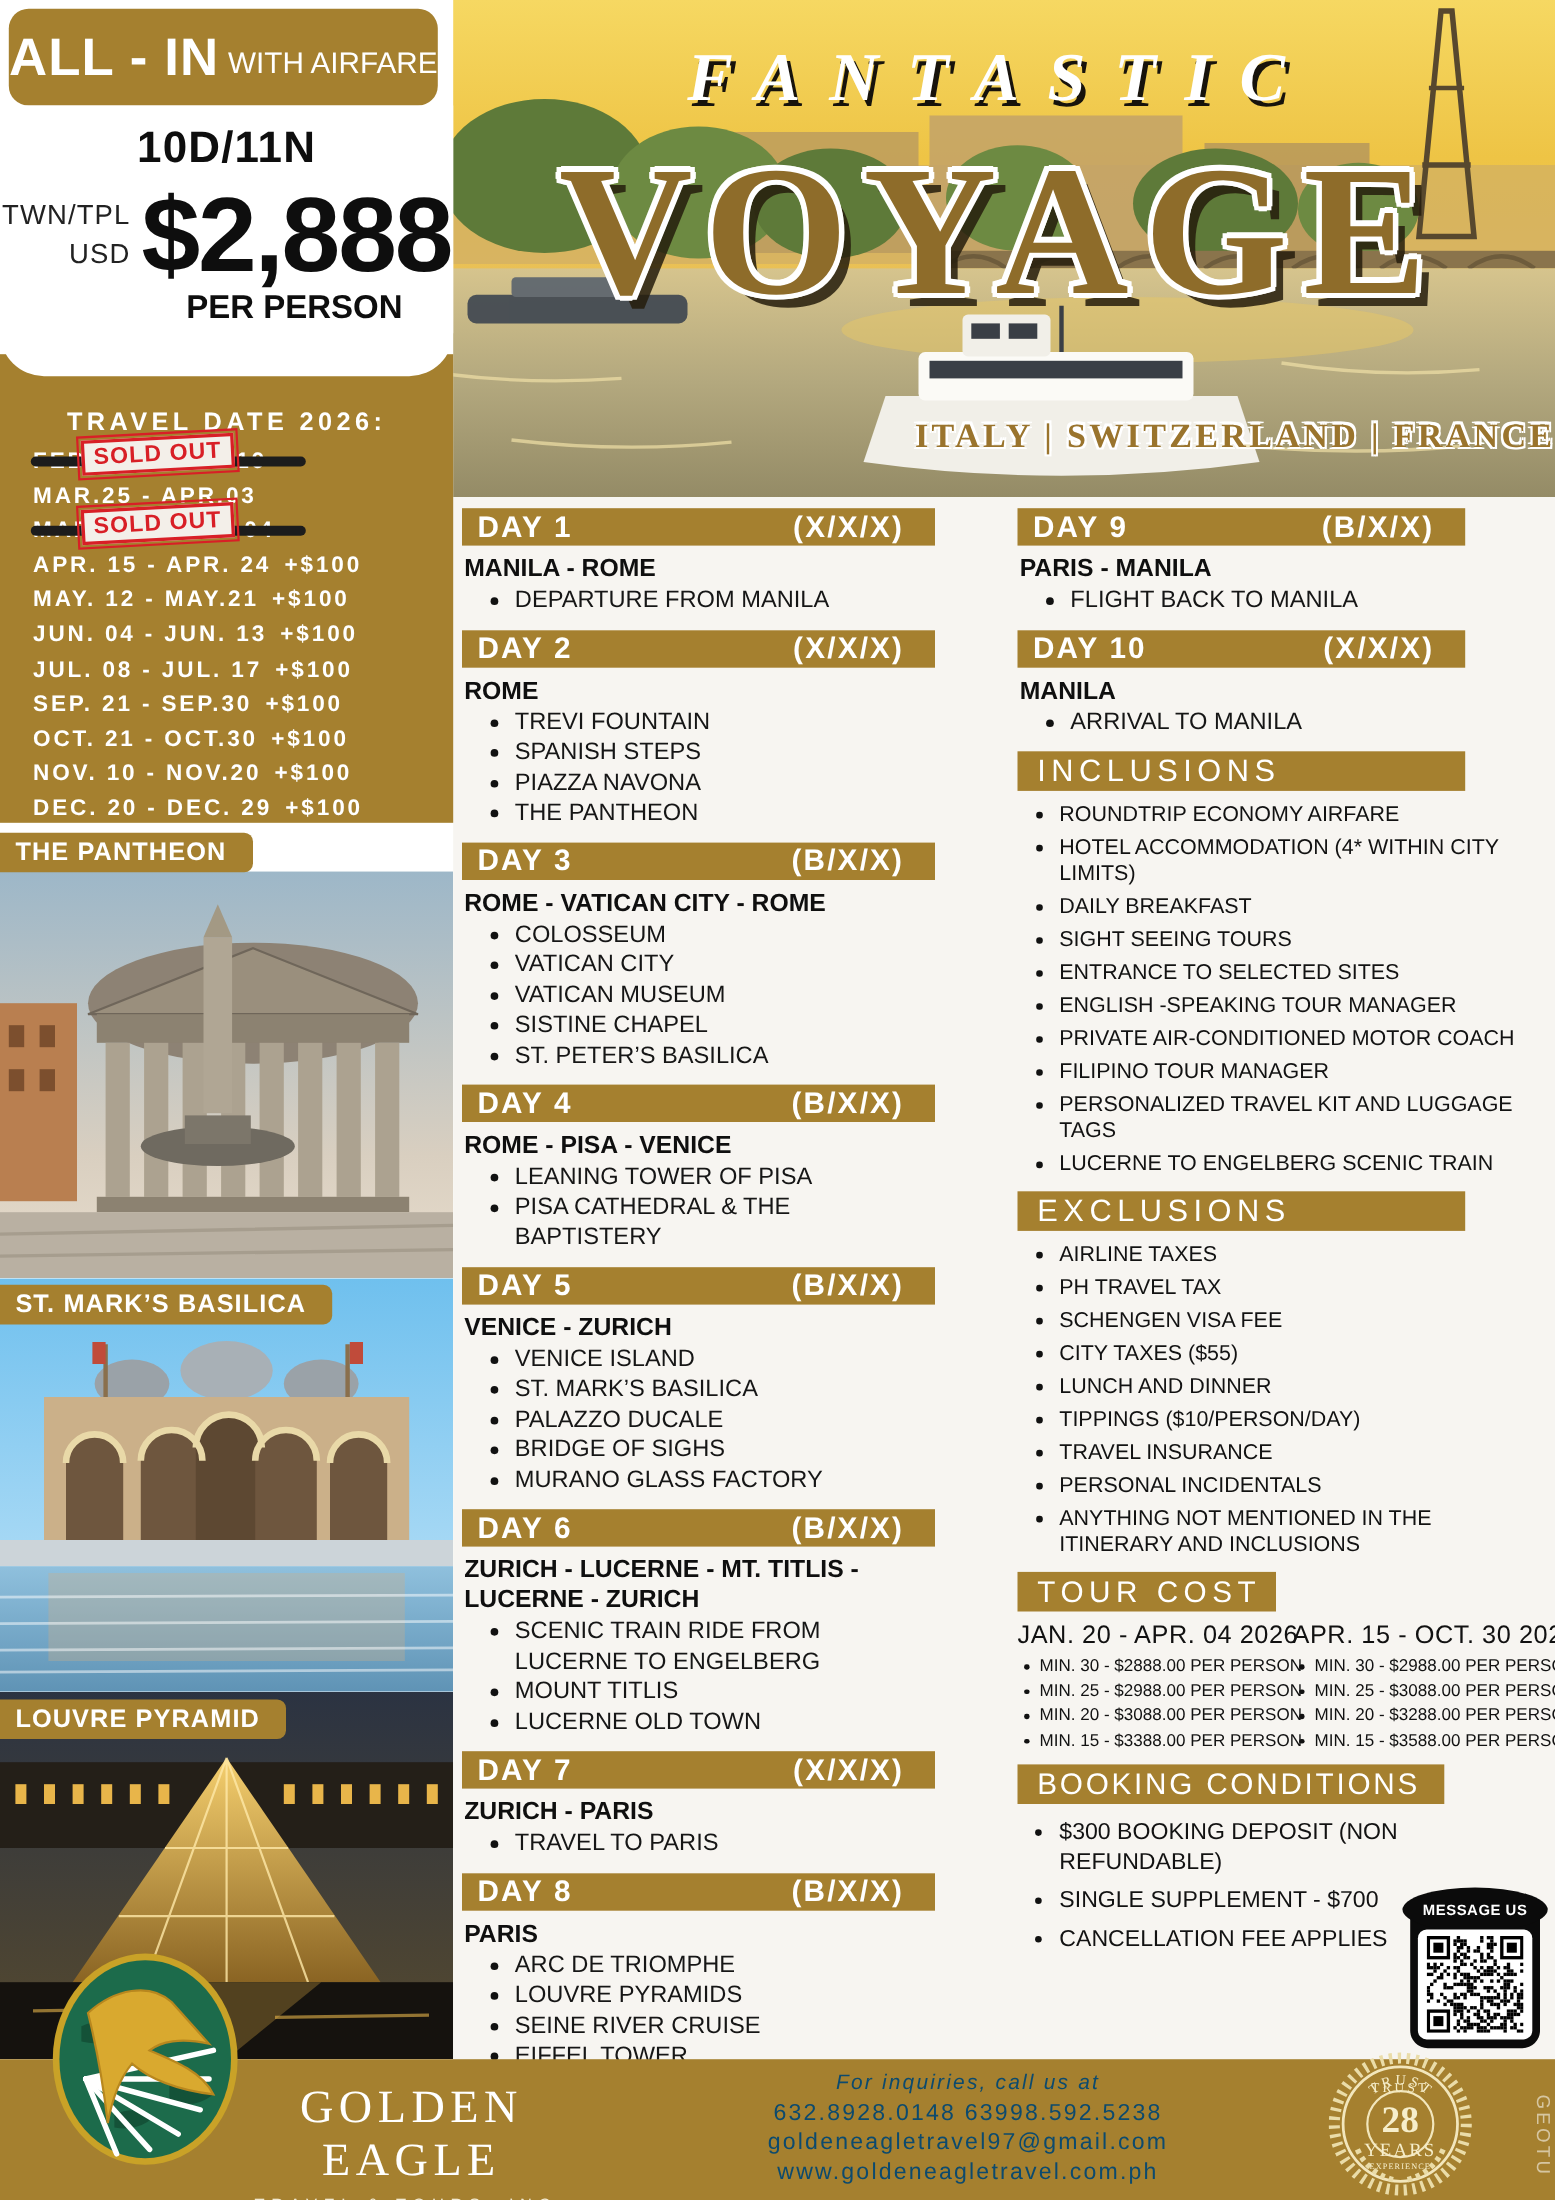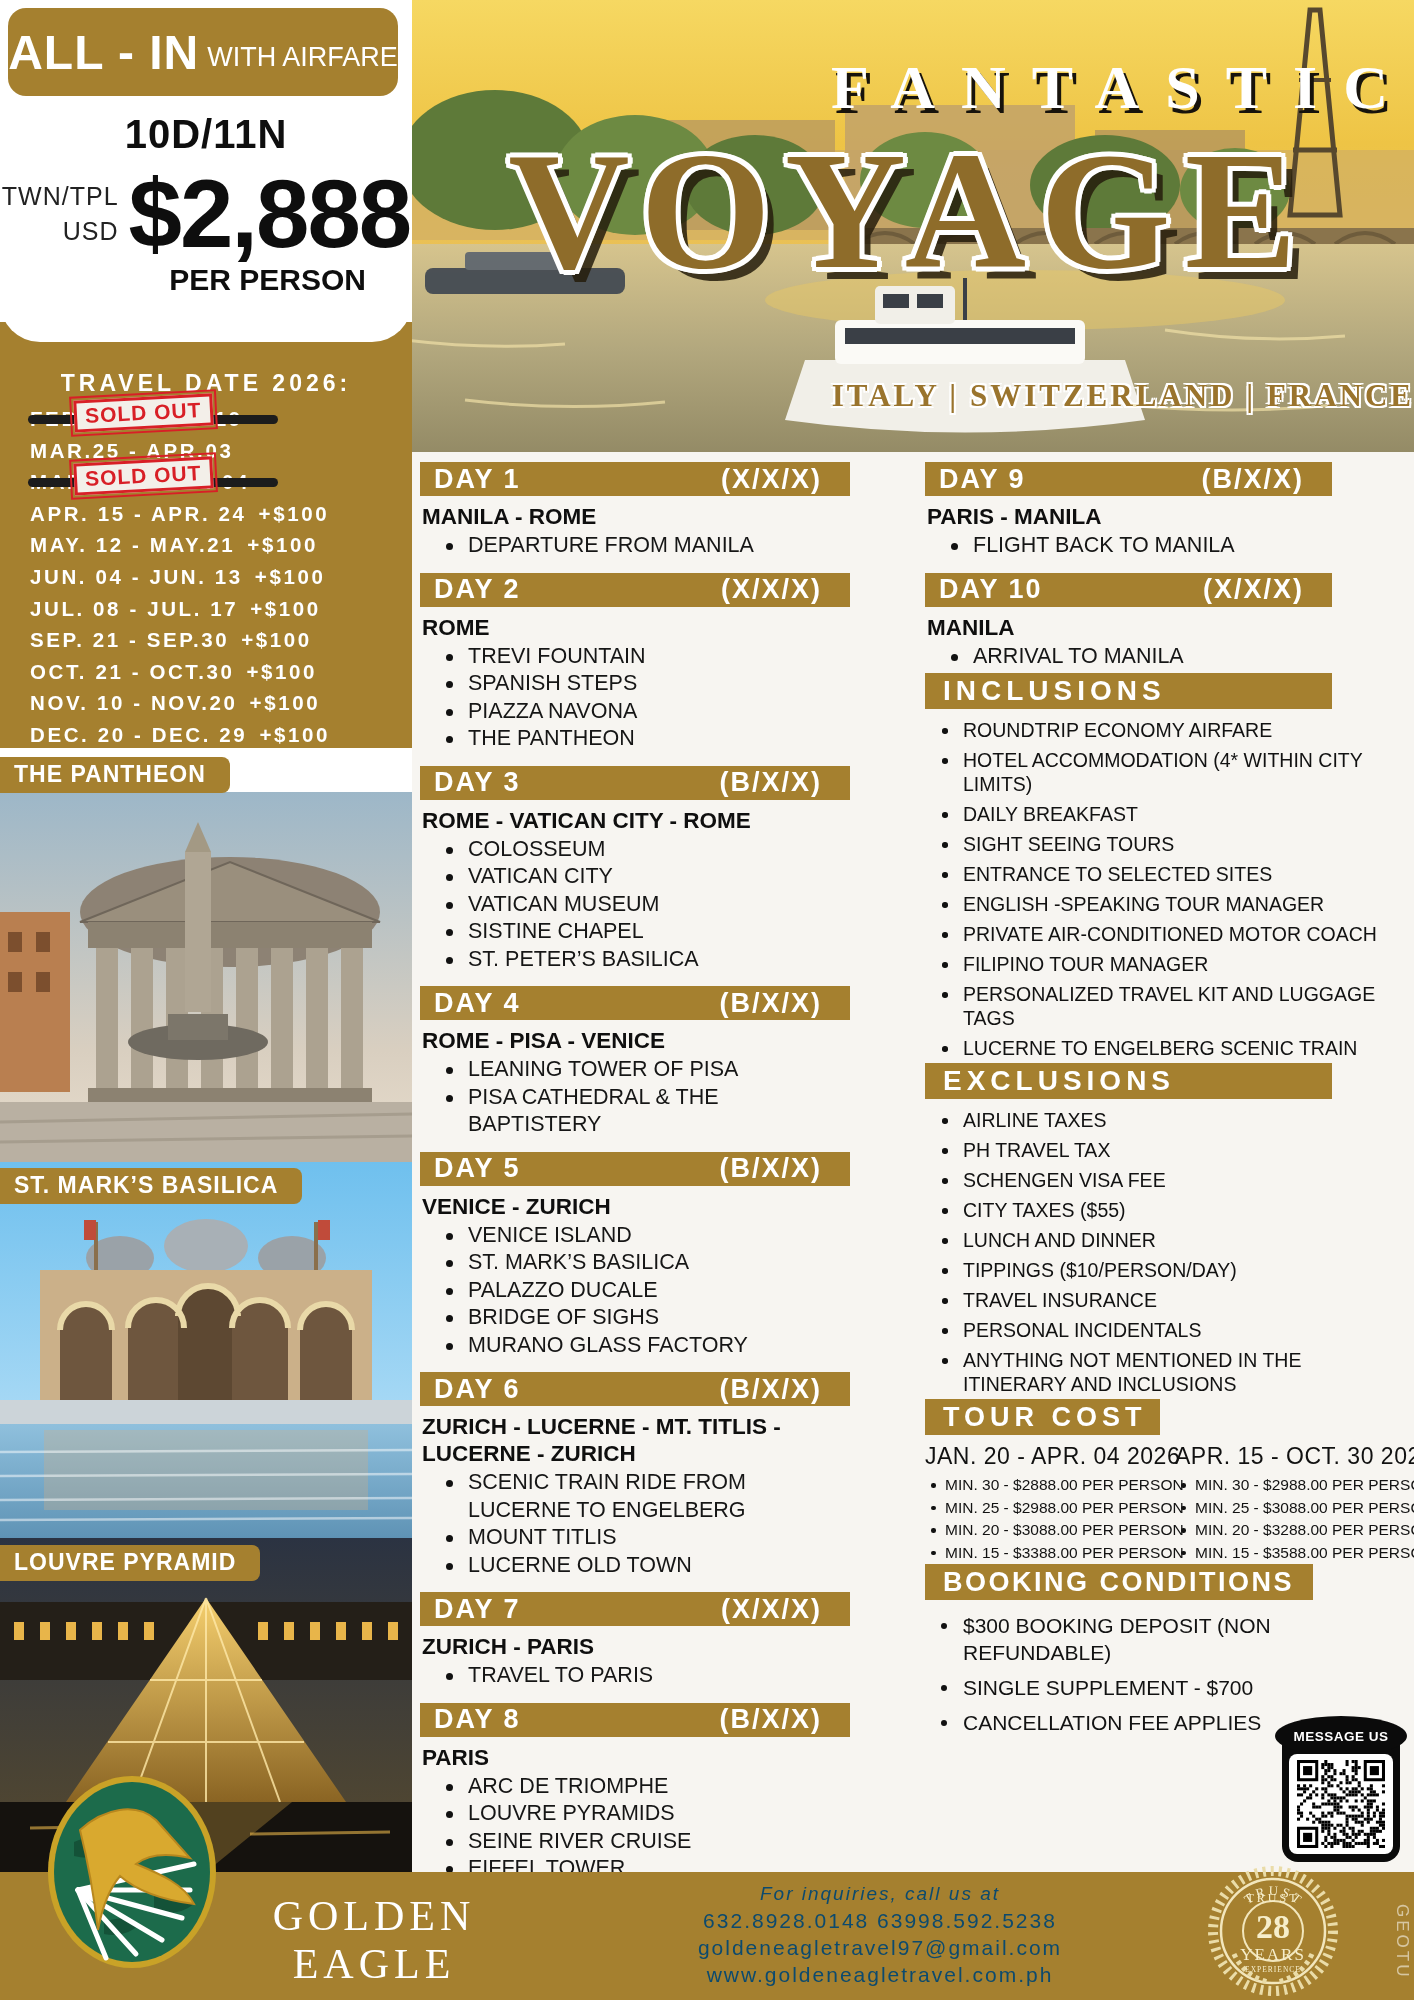--- a/index.html
+++ b/index.html
@@ -3,23 +3,23 @@
 <meta charset="utf-8">
 <style>
   html,body{margin:0;padding:0;background:#e8e6e2;}
   .page{position:relative;width:1414px;height:2000px;background:#ffffff;overflow:hidden;
         font-family:"Liberation Sans",sans-serif;color:#161616;}
   
   .content-bg{position:absolute;left:405px;top:452px;right:0;bottom:128px;background:#f7f5f1;}
   
   .hero{position:absolute;left:405px;top:0;width:1009px;height:452px;overflow:hidden;}
   .hero svg{position:absolute;left:0;top:0;}
-  .hero-t1{position:absolute;left:0;right:0;top:52px;text-align:right;
+  .hero-t1{position:absolute;left:0;right:0;top:36px;text-align:center;
            font-family:"Liberation Serif",serif;font-weight:bold;font-size:62px;letter-spacing:26px;
-           color:#fff;text-shadow:4px 5px 0 #17130c;}
+           color:#fff;text-shadow:4px 5px 0 #17130c;font-style:italic;}
   .hero-t2{position:absolute;left:0;right:0;top:118px;text-align:center;
            font-family:"Liberation Serif",serif;font-weight:bold;font-size:168px;letter-spacing:14px;line-height:1.1;
            color:#8E6C2A;
            text-shadow:-4px -4px 0 #fff,4px -4px 0 #fff,-4px 4px 0 #fff,4px 4px 0 #fff,
                        0 -5px 0 #fff,0 5px 0 #fff,-5px 0 0 #fff,5px 0 0 #fff,
                        11px 12px 0 rgba(36,28,12,.85);}
   .hero-sub{position:absolute;left:0;right:0;top:378px;text-align:right;
             font-family:"Liberation Serif",serif;font-weight:bold;font-size:31px;letter-spacing:3px;
             color:#9a742d;
             text-shadow:-2px -2px 0 #fff,2px -2px 0 #fff,-2px 2px 0 #fff,2px 2px 0 #fff,0 2px 0 #fff,0 -2px 0 #fff;}
@@ -53,22 +53,22 @@
   .col-left{position:absolute;left:420px;top:452px;width:430px;z-index:3;}
   .col-right{position:absolutel;position:absolute;left:925px;top:452px;width:489px;z-index:3;}
   .day-bar{height:34px;background:#A5802F;color:#fff;display:flex;justify-content:space-between;align-items:center;
            padding:0 28px 0 14px;font-weight:bold;font-size:27px;letter-spacing:2px;margin-top:10px;box-sizing:border-box;}
   .col-right .day-bar{width:407px;}
   .day-content{padding:5px 0 3px 2px;}
   .route{font-size:22.5px;font-weight:bold;color:#0f0f0f;margin:2px 0;line-height:27px;}
   ul.items{list-style:none;margin:0;padding:0;}
   ul.items li{font-size:21.5px;color:#161616;line-height:27.5px;padding-left:46px;position:relative;}
   ul.items li::before{content:'';position:absolute;left:24px;top:11px;width:7px;height:7px;border-radius:50%;background:#111;}
-  .section-bar{height:36px;background:#A5802F;color:#fff;font-weight:bold;font-size:28px;letter-spacing:5px;
-               display:flex;align-items:center;padding-left:18px;box-sizing:border-box;}
+  .section-bar{height:36px;background:#A5802F;color:#fff;font-weight:normal;font-size:28px;letter-spacing:5px;
+               display:flex;align-items:center;padding-left:18px;margin-top:10px;box-sizing:border-box;}
   .w-inc{width:407px;} .w-cost{width:235px;font-size:27px;} .w-book{width:388px;letter-spacing:2.5px;font-size:27px;}
   ul.check{list-style:none;margin:6px 0 0 0;padding:0;width:462px;}
   ul.check li{font-size:19.5px;color:#121212;line-height:24px;padding:3px 0 3px 38px;position:relative;}
   ul.check li::before{content:'';position:absolute;left:17px;top:13px;width:5.5px;height:5.5px;border-radius:50%;background:#111;}
   .cost-cols{display:flex;gap:10px;margin-top:8px;}
   .cost-col{width:240px;}
   .period{font-size:23px;color:#111;text-align:center;margin:0 0 4px 0;font-weight:normal;letter-spacing:0.5px;white-space:nowrap;}
   ul.rates{list-style:none;margin:0;padding:0;}
   ul.rates li{font-size:15.5px;color:#121212;line-height:22.5px;padding-left:20px;position:relative;white-space:nowrap;}
   ul.rates li::before{content:'';position:absolute;left:6px;top:9px;width:4.5px;height:4.5px;border-radius:50%;background:#111;}

